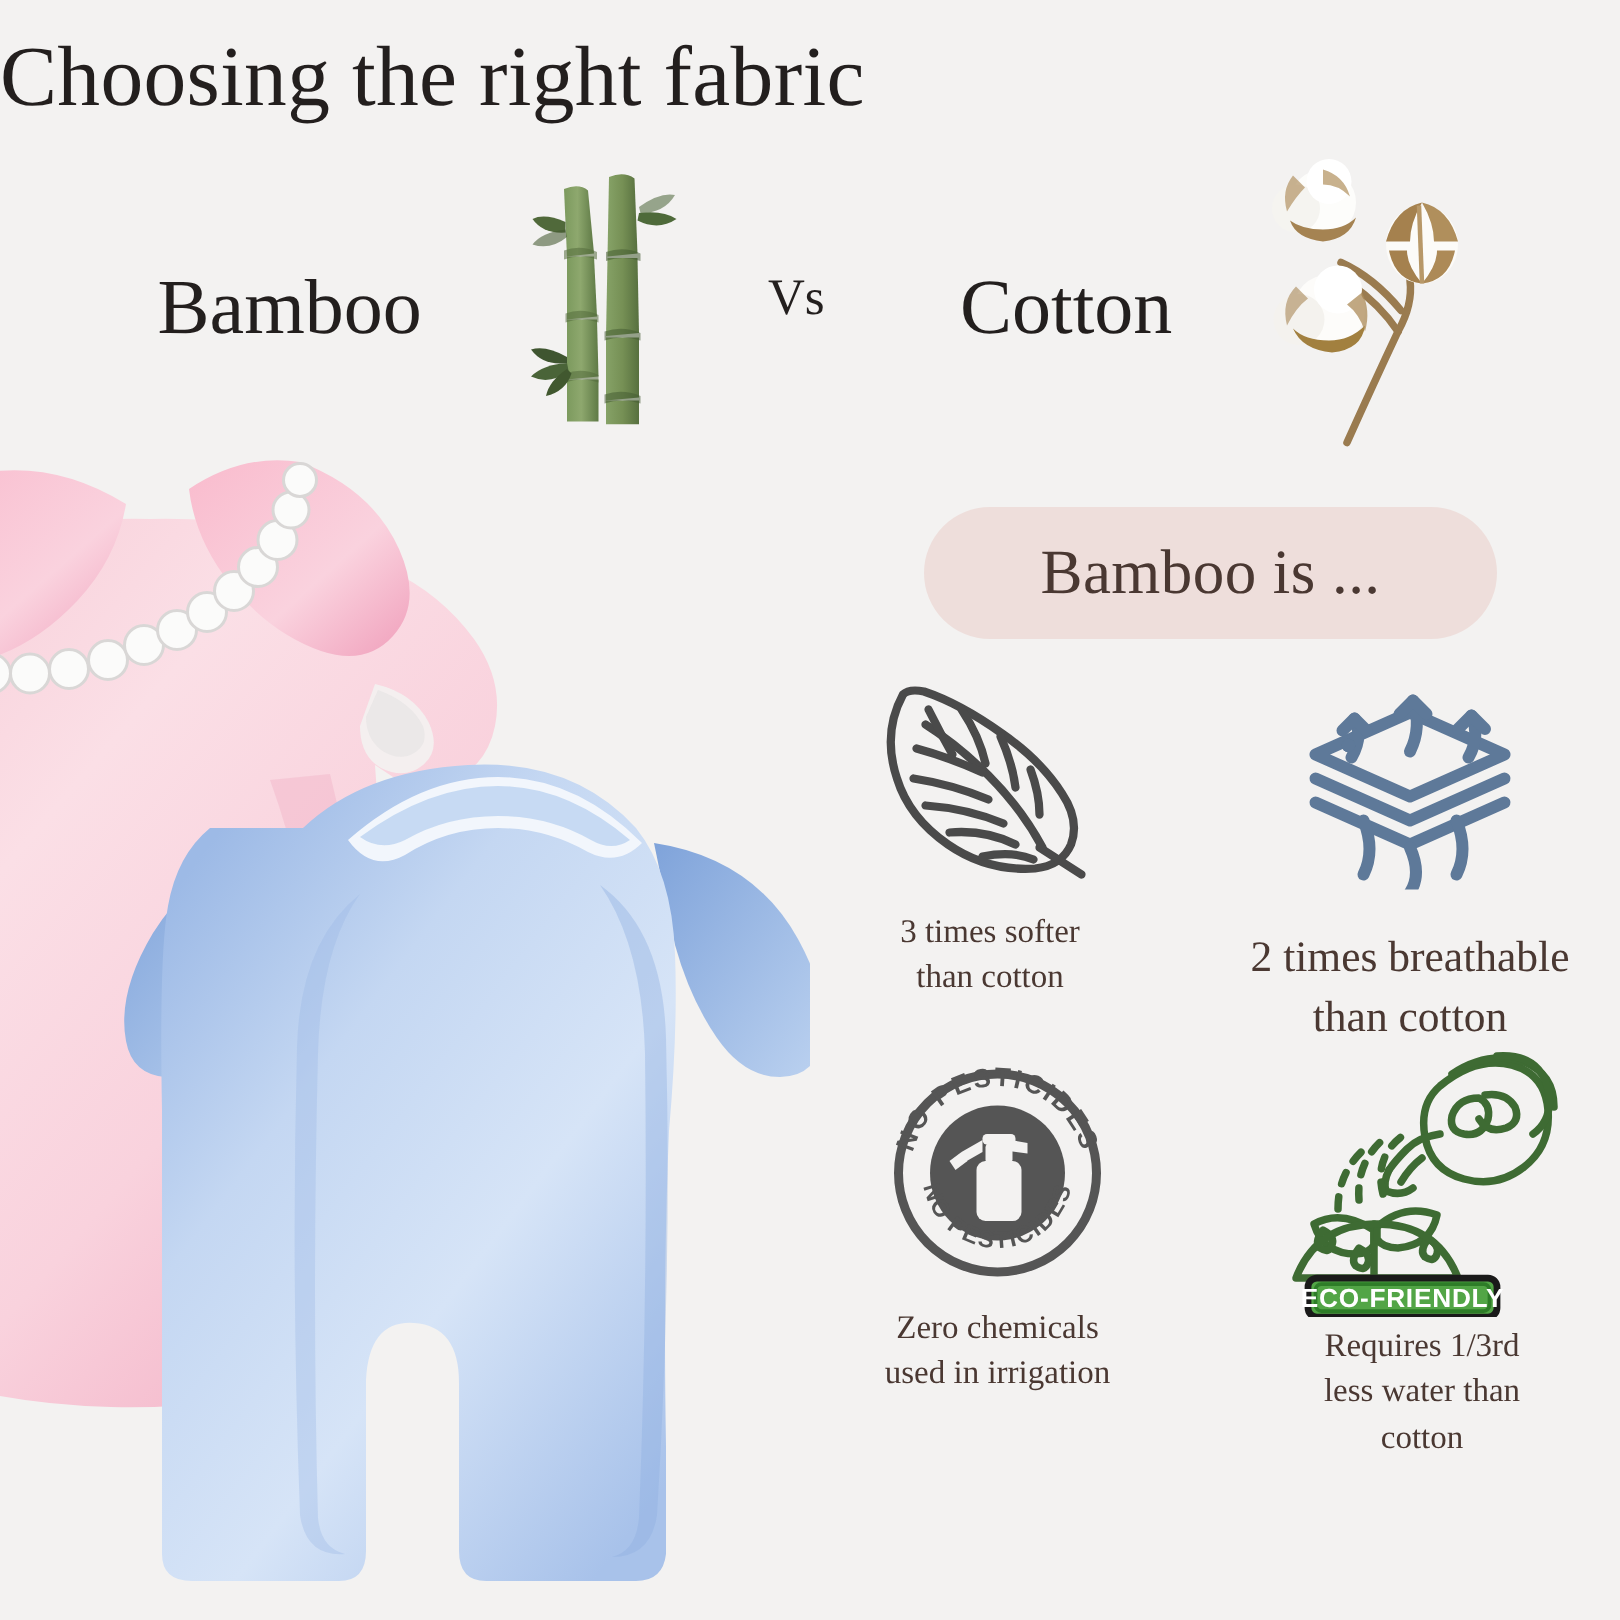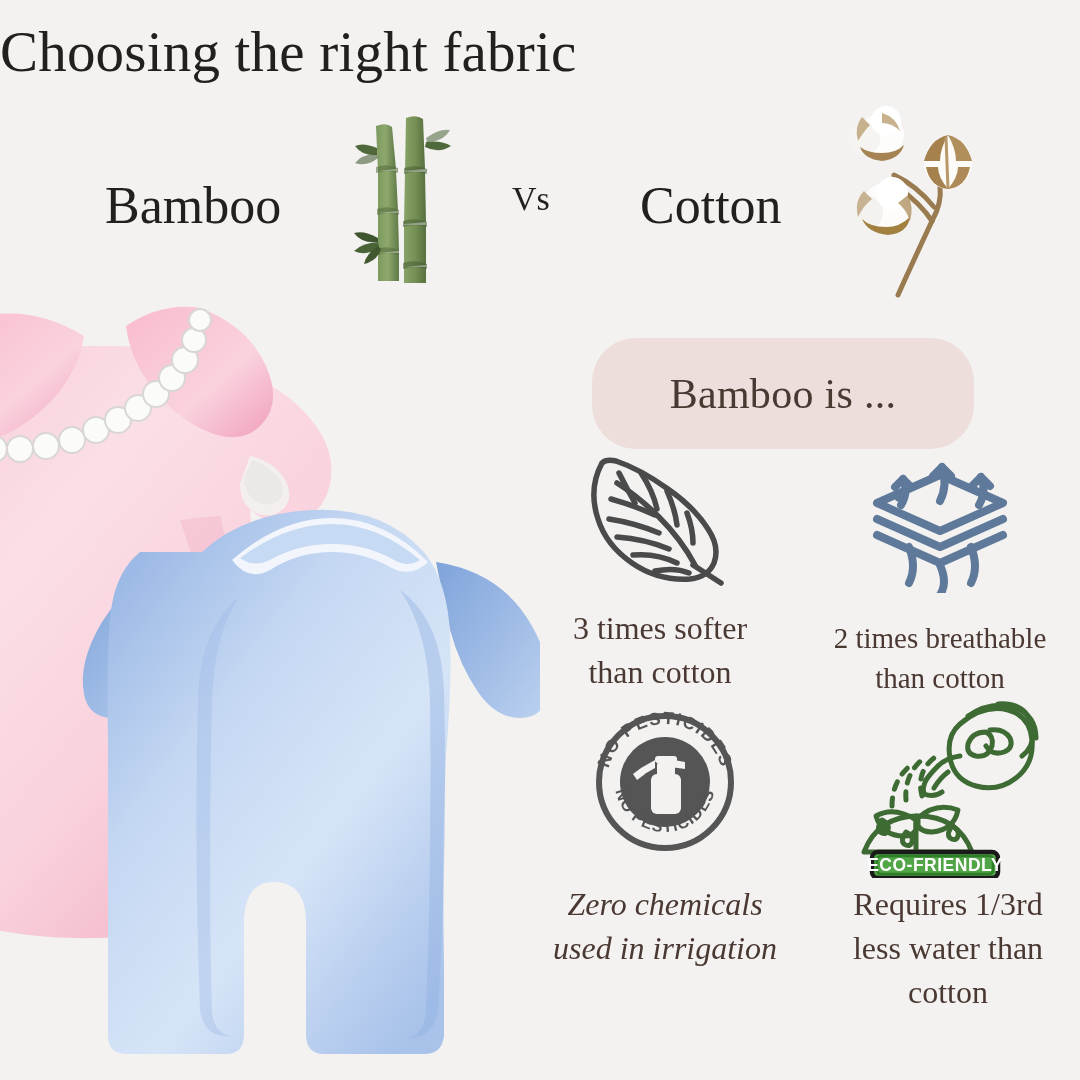--- a/index.html
+++ b/index.html
@@ -36,44 +36,44 @@
   .bamboo-art { position:absolute; left:350px; top:108px; width:110px; height:175px; }
 
   
   .cotton-art { position:absolute; left:820px; top:95px; width:230px; height:230px; }
 
   
   .clothes { position:absolute; left:-120px; top:260px; width:660px; height:800px; }
 
   
   .pill {
-    position:absolute; left:592px; top:338px; width:382px; height:111px;
+    position:absolute; left:616px; top:338px; width:382px; height:88px;
     background:#EEDEDB; border-radius:44px;
     display:flex; align-items:center; justify-content:center;
   }
   .pill-text { font-size:42px; color:#4A3832; letter-spacing:.3px; }
 
   
   .feature { position:absolute; text-align:center; }
   .feature .icon-box { display:flex; align-items:center; justify-content:center; }
   .feature .caption {
-    font-size:32px; line-height:1.38; color:#4A3832; white-space:pre-line;
+    font-size:22px; line-height:1.38; color:#4A3832; white-space:pre-line;
   }
 
   #f-soft        { left:500px; top:445px; width:320px; }
   #f-soft .icon-box   { height:145px; }
   #f-soft .caption    { margin-top:16px; }
 
   #f-breathe     { left:795px; top:445px; width:290px; }
   #f-breathe .icon-box{ height:145px; }
   #f-breathe .caption { margin-top:28px; font-size:29px; }
 
   #f-chem        { left:520px; top:702px; width:290px; }
   #f-chem .icon-box   { height:160px; }
-  #f-chem .caption    { margin-top:20px;font-style:italic; }
+  #f-chem .caption    { margin-top:8px; }
 
   #f-water       { left:808px; top:700px; width:280px; }
   #f-water .icon-box  { height:178px; }
   #f-water .caption   { margin-top:4px; }
 </style>
 </head>
 <body>
 
 <div id="canvas">
 

